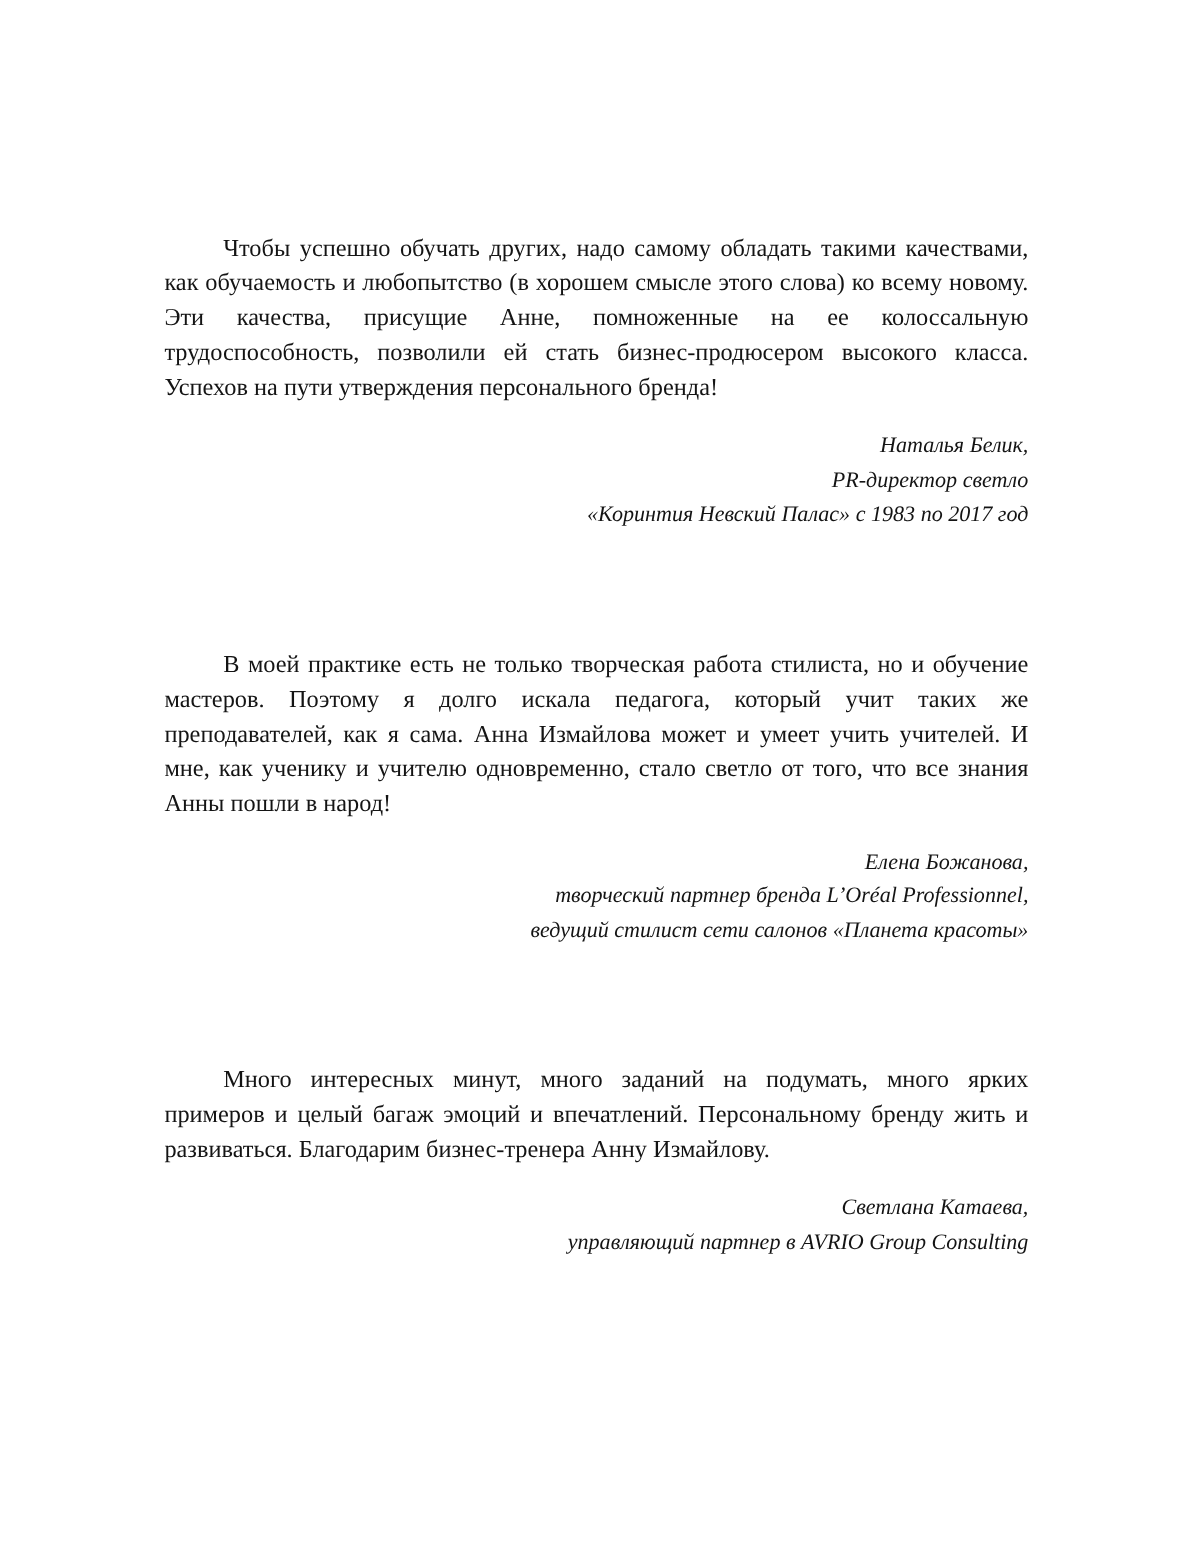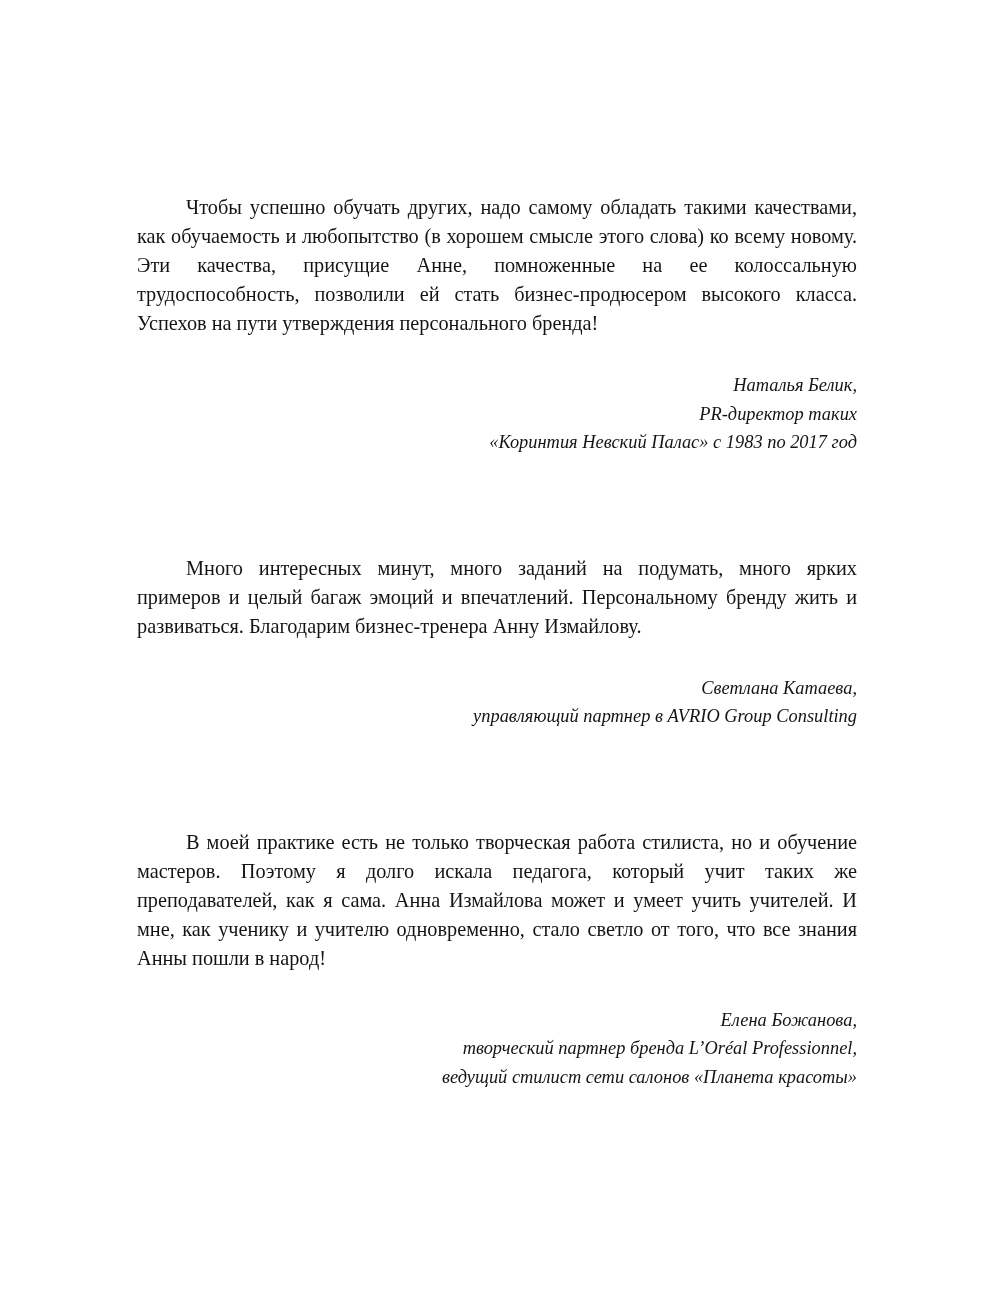--- a/index.html
+++ b/index.html
@@ -41,21 +41,21 @@
     font-size: 20.3px;
     line-height: 29px;
     text-align: justify;
     text-justify: inter-word;
     text-indent: 49px;
     hyphens: manual;
     color: #141414;
   }
 
   .attribution {
-    margin: 33px 0 0 0;
+    margin: 19px 0 0 0;
     text-align: right;
     font-style: italic;
     font-size: 18.4px;
     line-height: 28.5px;
     color: #141414;
   }
 
   .attribution-line {
     display: block;
     white-space: nowrap;
@@ -64,36 +64,36 @@
 </head>
 <body>
 
 <div class="page">
   <div class="content">
 
     <section class="testimonial">
       <p class="testimonial-body">Чтобы успешно обучать других, надо самому обладать такими качествами, как обучаемость и любопытство (в хорошем смысле этого слова) ко всему новому. Эти качества, присущие Анне, помноженные на ее колоссальную трудоспособность, позволили ей стать бизнес-продюсером высокого класса. Успехов на пути утверждения персонального бренда!</p>
       <div class="attribution">
         <span class="attribution-line">Наталья Белик,</span>
-        <span class="attribution-line">PR-директор таких</span>
+        <span class="attribution-line">PR-директор светло</span>
         <span class="attribution-line">«Коринтия Невский Палас» с 1983 по 2017 год</span>
-      </div>
-    </section>
-
-    <section class="testimonial">
-      <p class="testimonial-body">Много интересных минут, много заданий на подумать, много ярких примеров и целый багаж эмоций и впечатлений. Персональному бренду жить и развиваться. Благодарим бизнес-тренера Анну Измайлову.</p>
-      <div class="attribution">
-        <span class="attribution-line">Светлана Катаева,</span>
-        <span class="attribution-line">управляющий партнер в AVRIO Group Consulting</span>
       </div>
     </section>
 
     <section class="testimonial">
       <p class="testimonial-body">В моей практике есть не только творческая работа стилиста, но и обучение мастеров. Поэтому я долго искала педагога, который учит таких же преподавателей, как я сама. Анна Измайлова может и умеет учить учителей. И мне, как ученику и учителю одновременно, стало светло от того, что все знания Анны пошли в народ!</p>
       <div class="attribution">
         <span class="attribution-line">Елена Божанова,</span>
         <span class="attribution-line">творческий партнер бренда L’Oréal Professionnel,</span>
         <span class="attribution-line">ведущий стилист сети салонов «Планета красоты»</span>
       </div>
     </section>
 
+    <section class="testimonial">
+      <p class="testimonial-body">Много интересных минут, много заданий на подумать, много ярких примеров и целый багаж эмоций и впечатлений. Персональному бренду жить и развиваться. Благодарим бизнес-тренера Анну Измайлову.</p>
+      <div class="attribution">
+        <span class="attribution-line">Светлана Катаева,</span>
+        <span class="attribution-line">управляющий партнер в AVRIO Group Consulting</span>
+      </div>
+    </section>
+
   </div>
 </div>
 
 </body></html>

